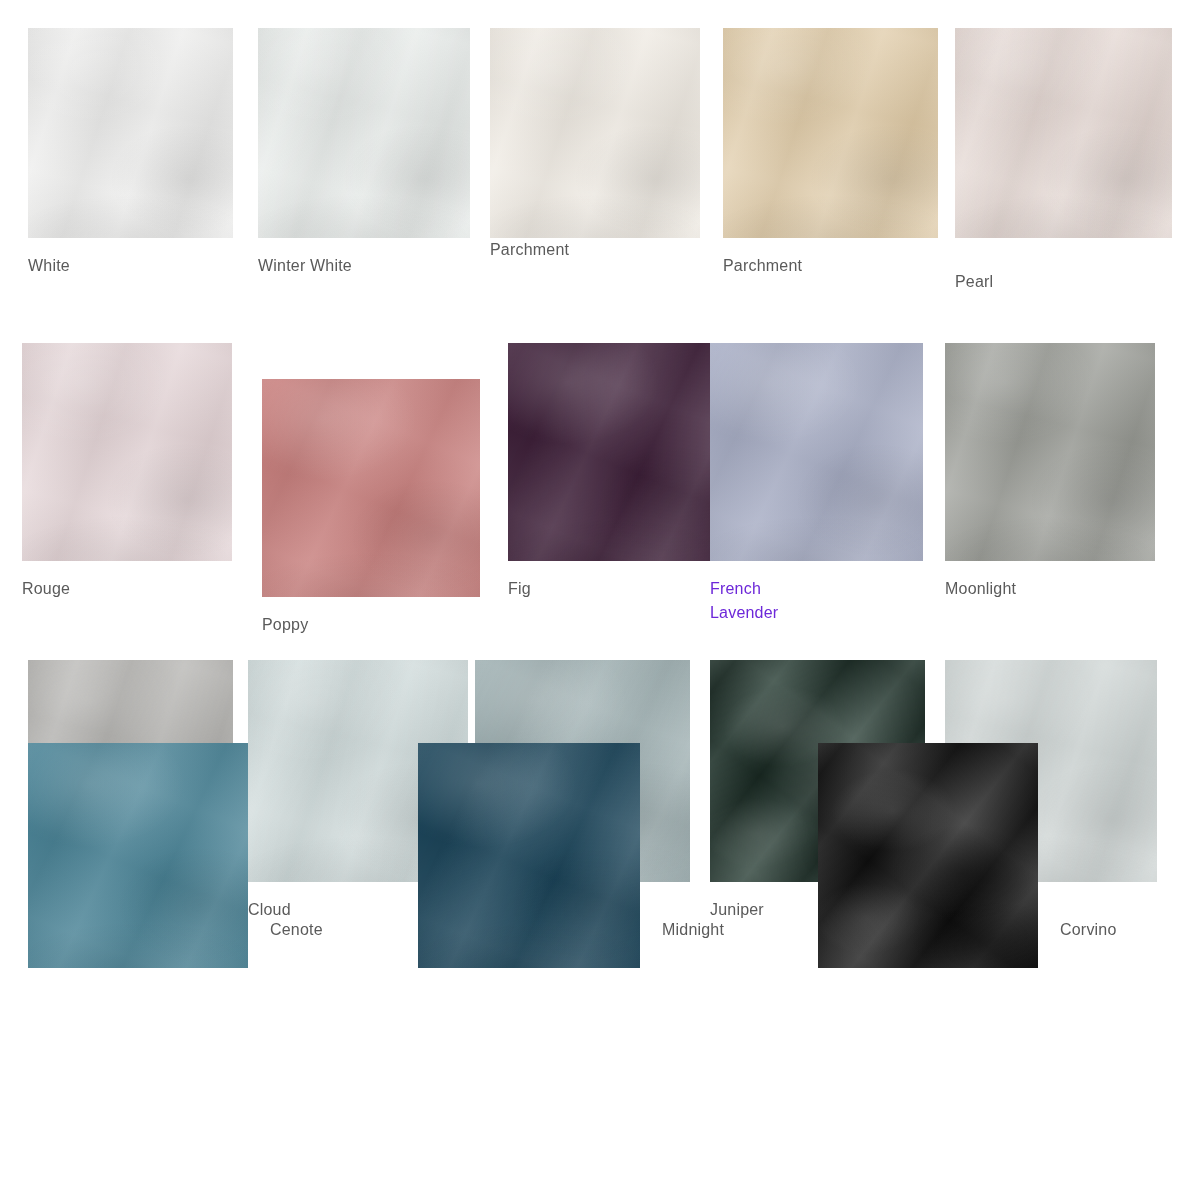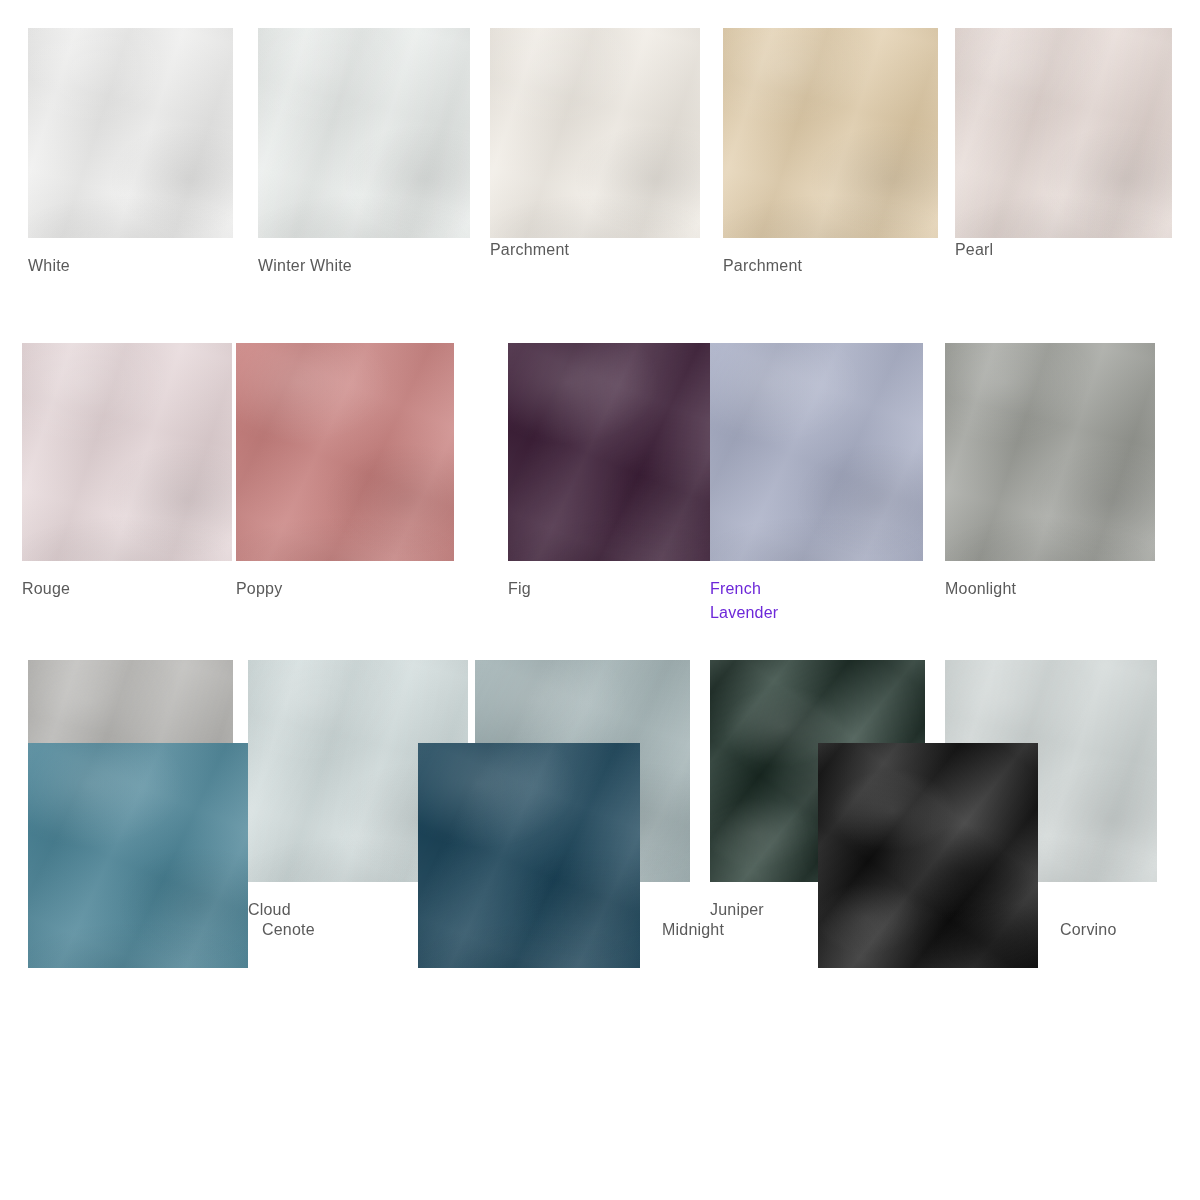--- a/index.html
+++ b/index.html
@@ -172,29 +172,29 @@
       <div class="cell" style="position: absolute; left: 490px;">
         <div class="swatch linen" style="width: 210px; height: 210px; background-color: rgb(238, 233, 225);"></div>
         <div class="label" style="color: rgb(90, 90, 90); width: 210px; ">Parchment</div>
       </div>
       <div class="cell" style="position: absolute; left: 723px;">
         <div class="swatch linen" style="width: 215px; height: 210px; background-color: rgb(223, 202, 166);"></div>
         <div class="label" style="color: rgb(90, 90, 90); width: 215px; margin-top: 16px;">Parchment</div>
       </div>
       <div class="cell" style="position: absolute; left: 955px;">
         <div class="swatch linen" style="width: 217px; height: 210px; background-color: rgb(227, 214, 209);"></div>
-        <div class="label" style="color: rgb(90, 90, 90); width: 217px; margin-top: 0;">Pearl</div>
+        <div class="label" style="color: rgb(90, 90, 90); width: 217px; margin-top: 32px;">Pearl</div>
       </div>
     </div>
     <div class="row" style="top: 343px;">
       <div class="cell" style="position: absolute; left: 22px;">
         <div class="swatch linen" style="width: 210px; height: 218px; background-color: rgb(227, 211, 213);"></div>
         <div class="label" style="color: rgb(90, 90, 90); width: 210px; margin-top: 16px;">Rouge</div>
       </div>
-      <div class="cell" style="position: absolute; left: 236px;">
+      <div class="cell" style="position: absolute; left: 262px; margin-top: 36px;">
         <div class="swatch" style="width: 218px; height: 218px; background-color: rgb(200, 128, 126);"></div>
         <div class="label" style="color: rgb(90, 90, 90); width: 218px; margin-top: 16px;">Poppy</div>
       </div>
       <div class="cell" style="position: absolute; left: 478px; padding-left: 30px;">
         <div class="swatch" style="width: 212px; height: 218px; background-color: rgb(61, 31, 56);"></div>
         <div class="label" style="color: rgb(90, 90, 90); width: 212px; margin-top: 16px;">Fig</div>
       </div>
       <div class="cell" style="position: absolute; left: 710px;">
         <div class="swatch" style="width: 213px; height: 218px; background-color: rgb(168, 174, 197);"></div>
         <div class="label" style="color: #6d28d9; width: 213px; margin-top: 16px;">French
@@ -223,21 +223,21 @@
         <div class="label" style="color: rgb(90, 90, 90); width: 215px; margin-top: 16px;">Juniper</div>
       </div>
       <div class="cell" style="position: absolute; left: 945px;">
         <div class="swatch linen" style="width: 212px; height: 222px; background-color: rgb(205, 212, 211);"></div>
         <div class="label" style="color: rgb(90, 90, 90); width: 212px; margin-top: 16px;">Mineral</div>
       </div>
     </div>
     <div class="row-wide" style="top: 968px;">
       <div class="cell-wide" style="position: absolute; left: 28px; bottom: 0px;">
         <div class="swatch" style="width: 220px; height: 225px; background-color: rgb(74, 131, 150);"></div>
-        <div class="label" style="color: rgb(90, 90, 90); padding-left: 14px; padding-right: 22px;">Cenote</div>
+        <div class="label" style="color: rgb(90, 90, 90); padding-left: 22px; padding-right: 22px;">Cenote</div>
       </div>
       <div class="cell-wide" style="position: absolute; left: 418px; bottom: 0px;">
         <div class="swatch" style="width: 222px; height: 225px; background-color: rgb(27, 68, 89);"></div>
         <div class="label" style="color: rgb(90, 90, 90); padding-left: 22px; padding-right: 22px;">Midnight</div>
       </div>
       <div class="cell-wide" style="position: absolute; left: 818px; bottom: 0px;">
         <div class="swatch drape" style="width: 220px; height: 225px; background-color: rgb(20, 20, 20);"></div>
         <div class="label" style="color: rgb(90, 90, 90); padding-left: 22px; padding-right: 22px;">Corvino</div>
       </div>
     </div>

